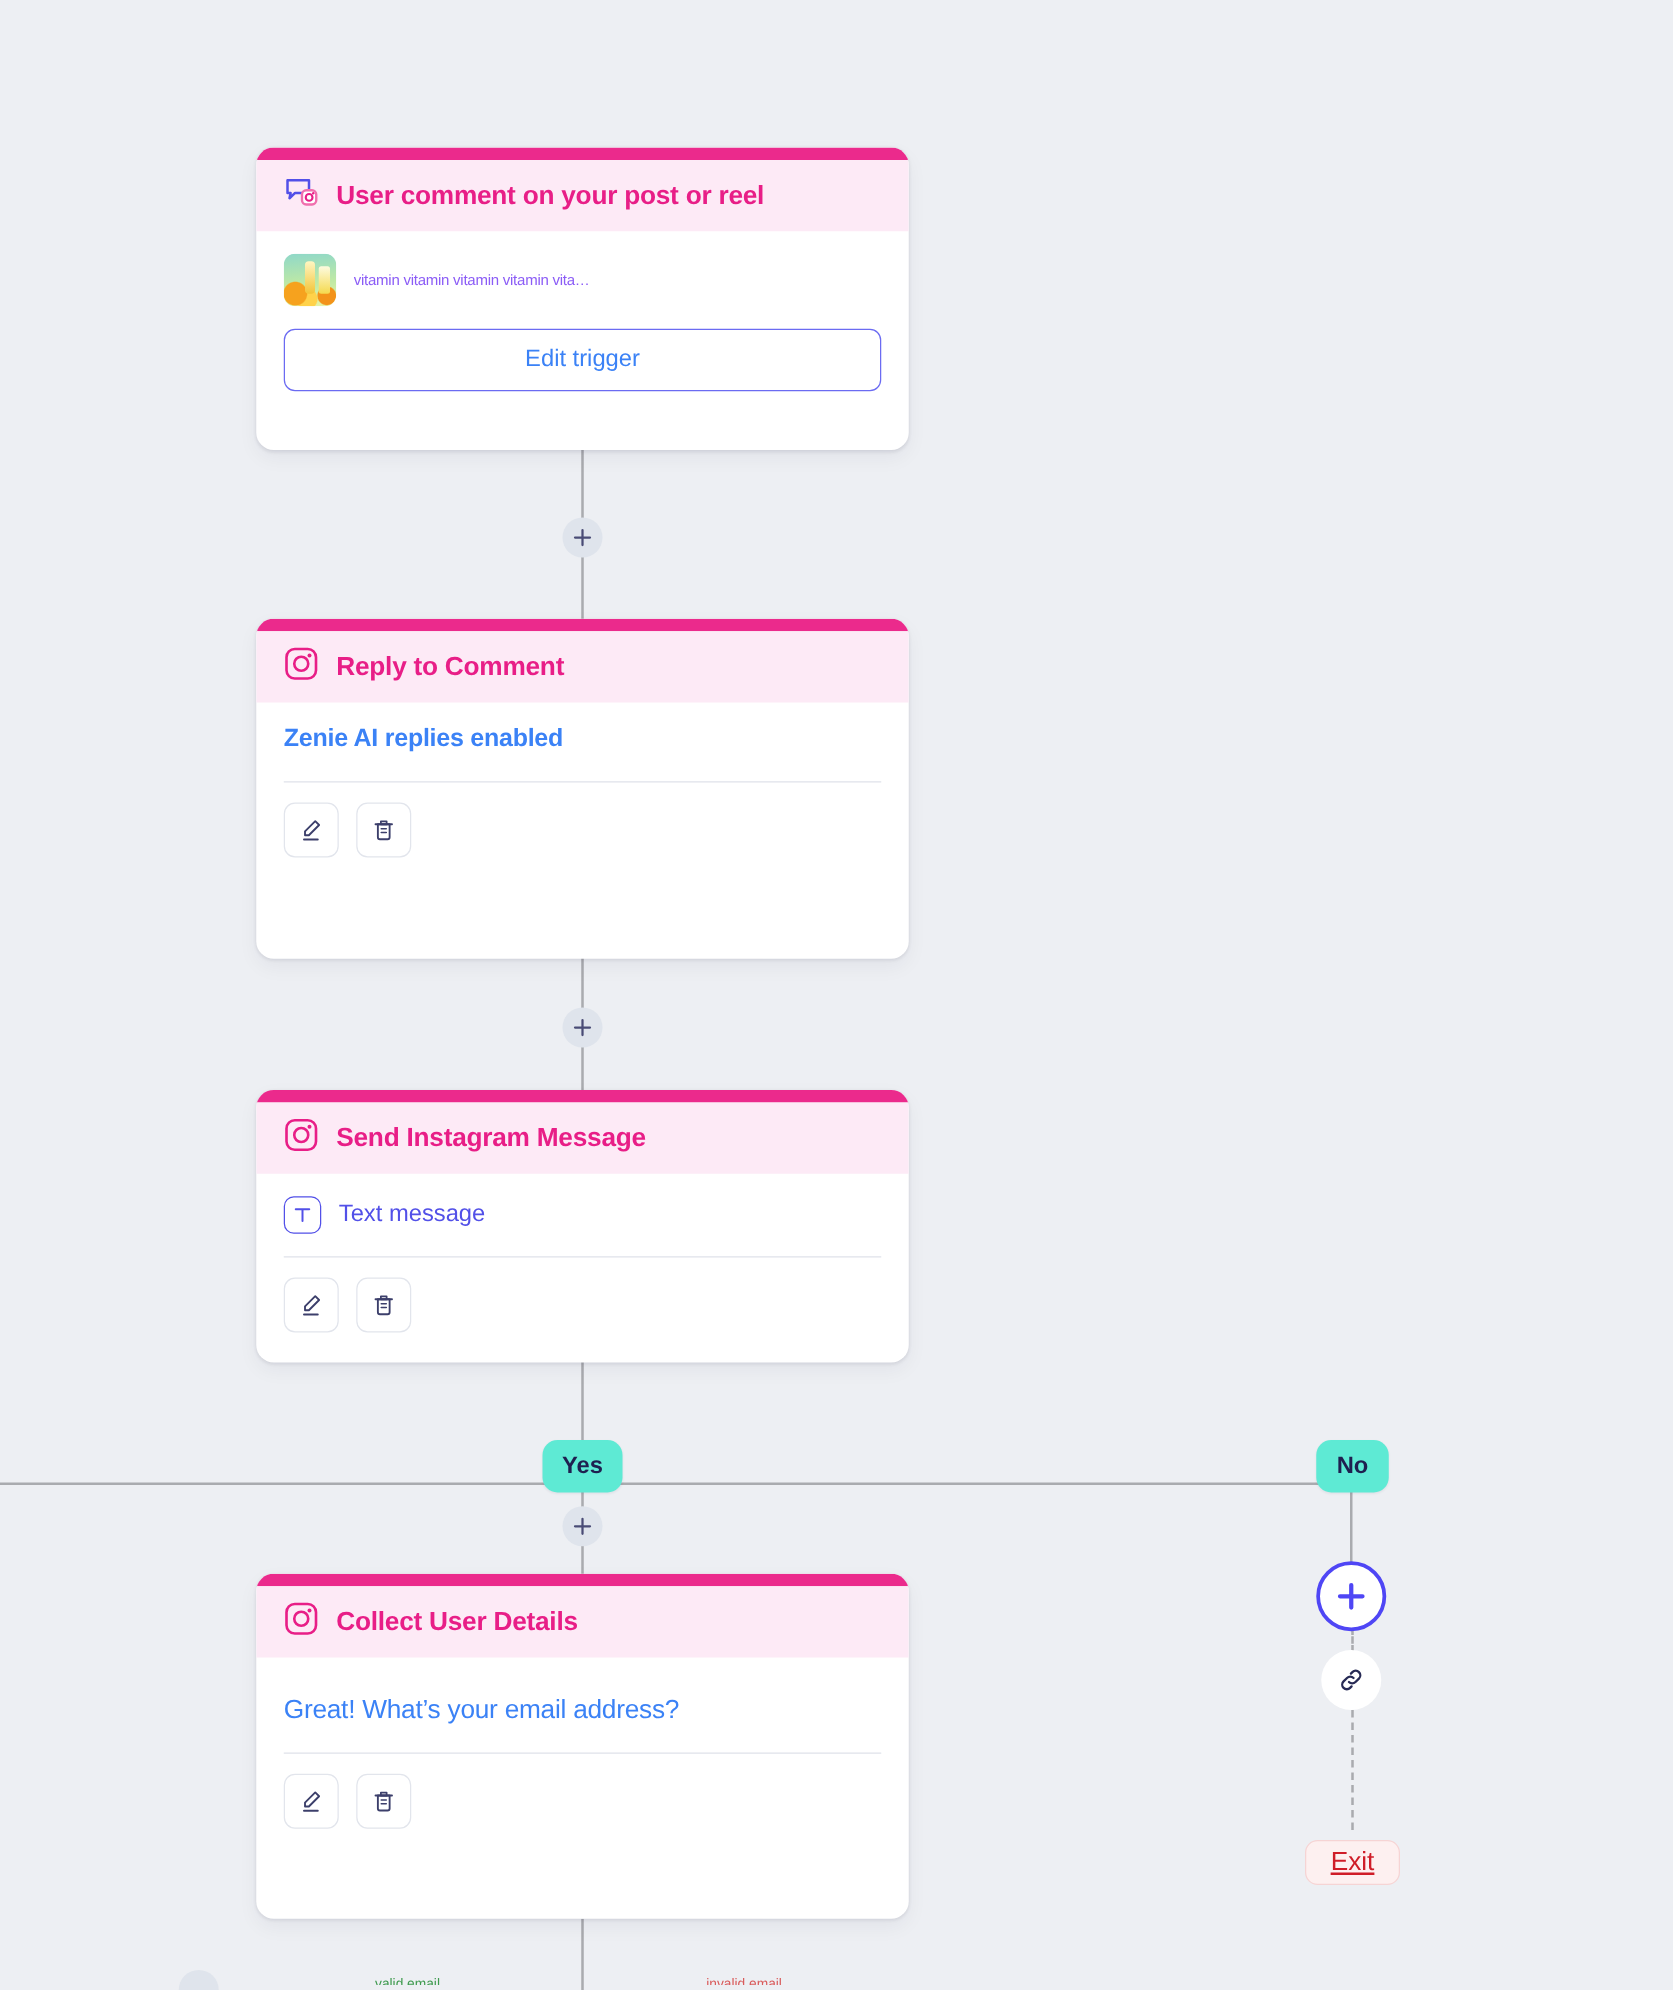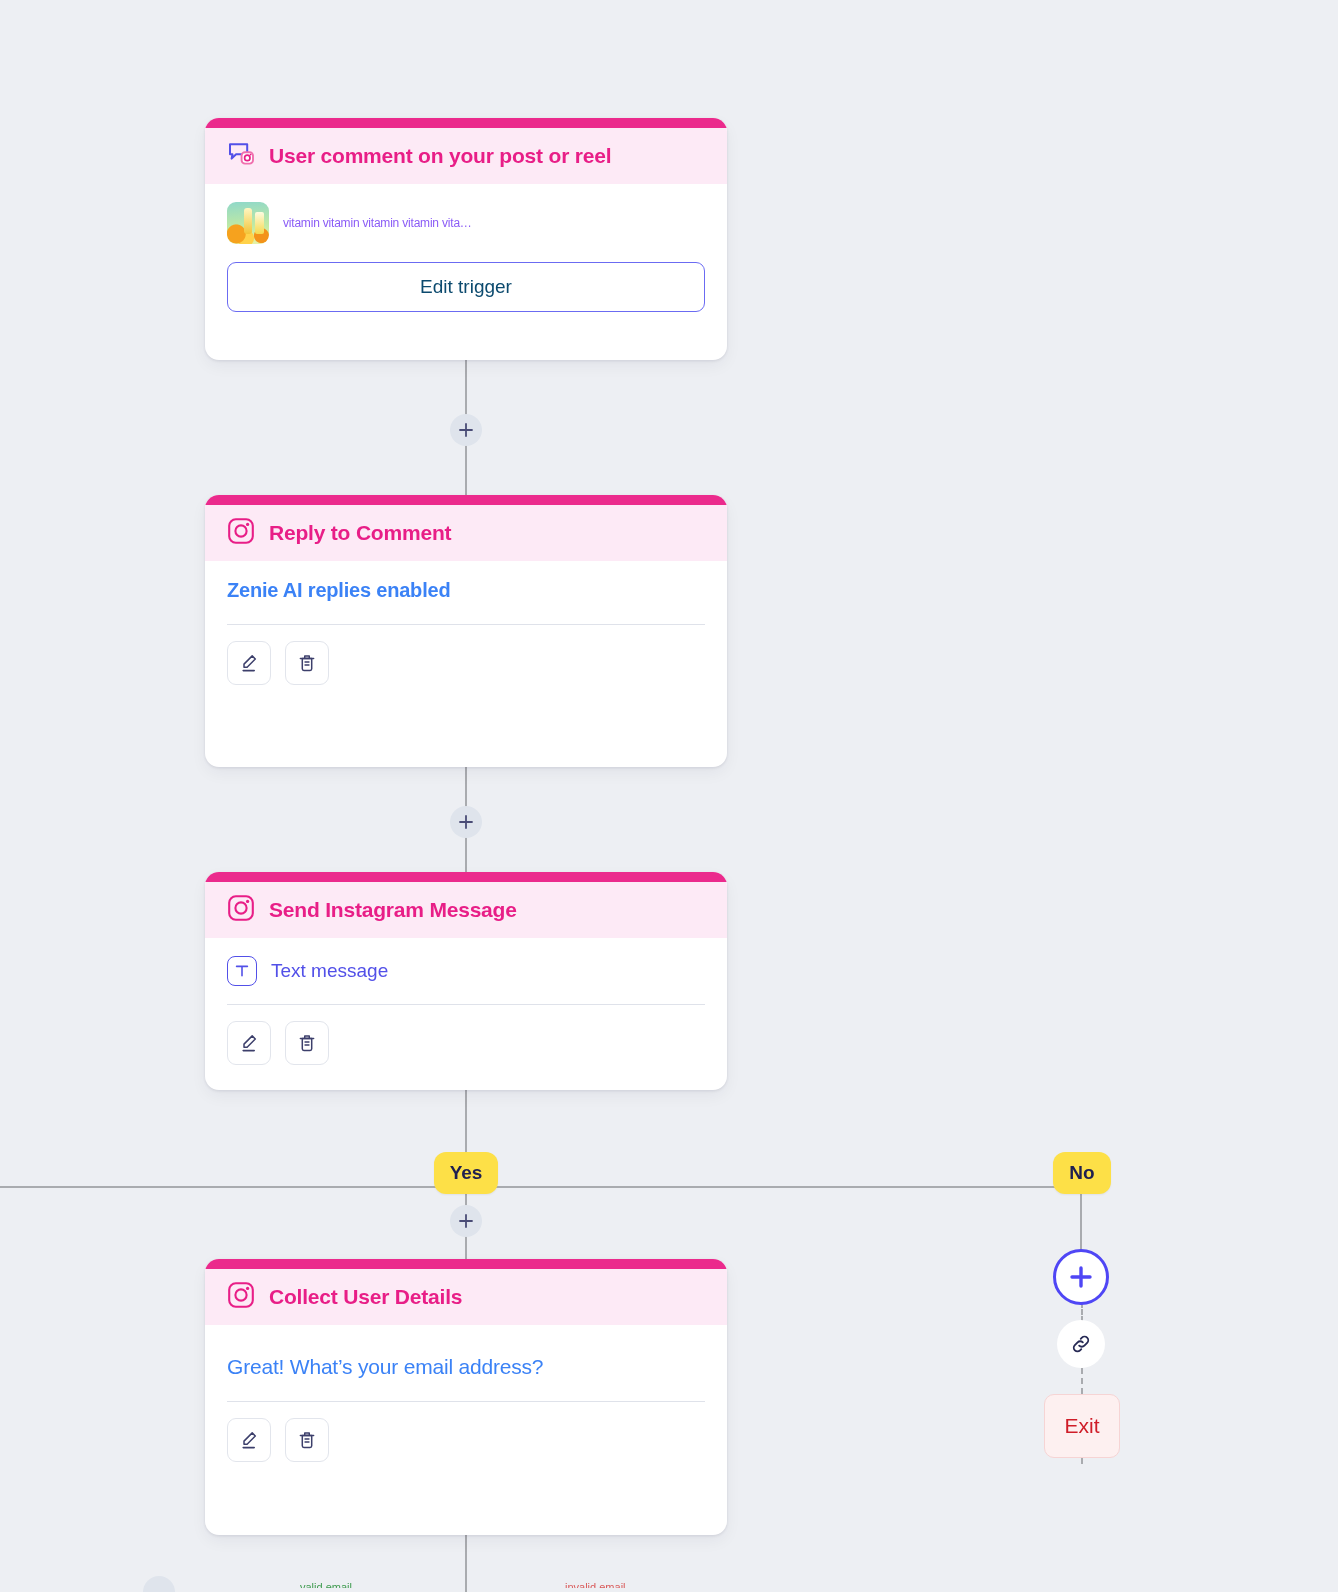--- a/index.html
+++ b/index.html
@@ -80,21 +80,21 @@
     border-radius:2px;background:linear-gradient(180deg,#fdfbe0,#f5d94e);
   }
   .thumb-text{
     font-size:12px;color:#8b5cf6;letter-spacing:-.2px;
     white-space:nowrap;overflow:hidden;text-overflow:ellipsis;
   }
 
   .edit-trigger-btn{
     display:block;width:100%;box-sizing:border-box;
     padding:13px 10px;border:1.5px solid #6b6bf2;border-radius:9px;
-    background:#fff;color:#0c4a6e;font-size:19px;text-align:center;
+    background:#fff;color:#3b82f6;font-size:19px;text-align:center;
     font-family:inherit;cursor:pointer;
   }
 
   .body-text{
     font-size:20px;color:#3b82f6;font-weight:bold;letter-spacing:-.2px;
     padding-bottom:22px;
   }
   .body-text.normal{font-weight:normal;font-size:21px;margin-top:12px;}
 
   .msg-row{display:flex;align-items:center;gap:14px;padding-bottom:18px;text-align:right;}
@@ -108,21 +108,21 @@
 
   .icon-btn-row{display:flex;gap:14px;}
   .icon-btn{
     width:44px;height:44px;border:1px solid #e2e5ec;border-radius:9px;
     background:#fff;display:flex;align-items:center;justify-content:center;
     cursor:pointer;padding:0;
   }
 
   
   .branch-pill{
-    position:absolute;background:#fde047;border-radius:12px;
+    position:absolute;background:#5eead4;border-radius:12px;
     padding:9px 18px;font-size:19px;font-weight:bold;color:#1f2050;
     display:flex;align-items:center;justify-content:center;
     box-shadow:0 1px 2px rgba(20,20,50,.06);
   }
 
   
   .exit-pill{
     position:absolute;background:#fdf0f0;border:1px solid #f6d4d4;
     border-radius:10px;padding:12px 22px;color:#cf1d28;font-size:21px;
     display:flex;align-items:center;justify-content:center;cursor:pointer;
@@ -287,21 +287,21 @@
     </svg>
   </div>
 
   <div class="link-node" style="left:1057px;top:1320px;">
     <svg width="22" height="22" viewBox="0 0 24 24" fill="none">
       <path d="M10 13.8a4 4 0 005.7 0l3-3a4 4 0 10-5.7-5.7l-1.3 1.3" stroke="#272a55" stroke-width="2" stroke-linecap="round"></path>
       <path d="M14 10.2a4 4 0 00-5.7 0l-3 3a4 4 0 105.7 5.7l1.3-1.3" stroke="#272a55" stroke-width="2" stroke-linecap="round"></path>
     </svg>
   </div>
 
-  <div class="exit-pill" style="left:1044px;top:1394px;width:76px;height:64px;box-sizing:border-box;">Exit</div>
+  <div class="exit-pill" style="left:1044px;top:1472px;width:76px;height:36px;box-sizing:border-box;text-decoration:underline;">Exit</div>
 
   <div class="card" style="left:205px;top:1259px;width:522px;height:276px;">
     <div class="card-topbar"></div>
     <div class="card-header">
       <span>
         <svg width="28" height="28" viewBox="0 0 28 28" fill="none">
           <rect x="2.2" y="2.2" width="23.6" height="23.6" rx="6.6" stroke="#e81e87" stroke-width="2.1"></rect>
           <circle cx="14" cy="14" r="5.6" stroke="#e81e87" stroke-width="2.1"></circle>
           <circle cx="20.6" cy="7.4" r="1.6" fill="#e81e87"></circle>
         </svg>

